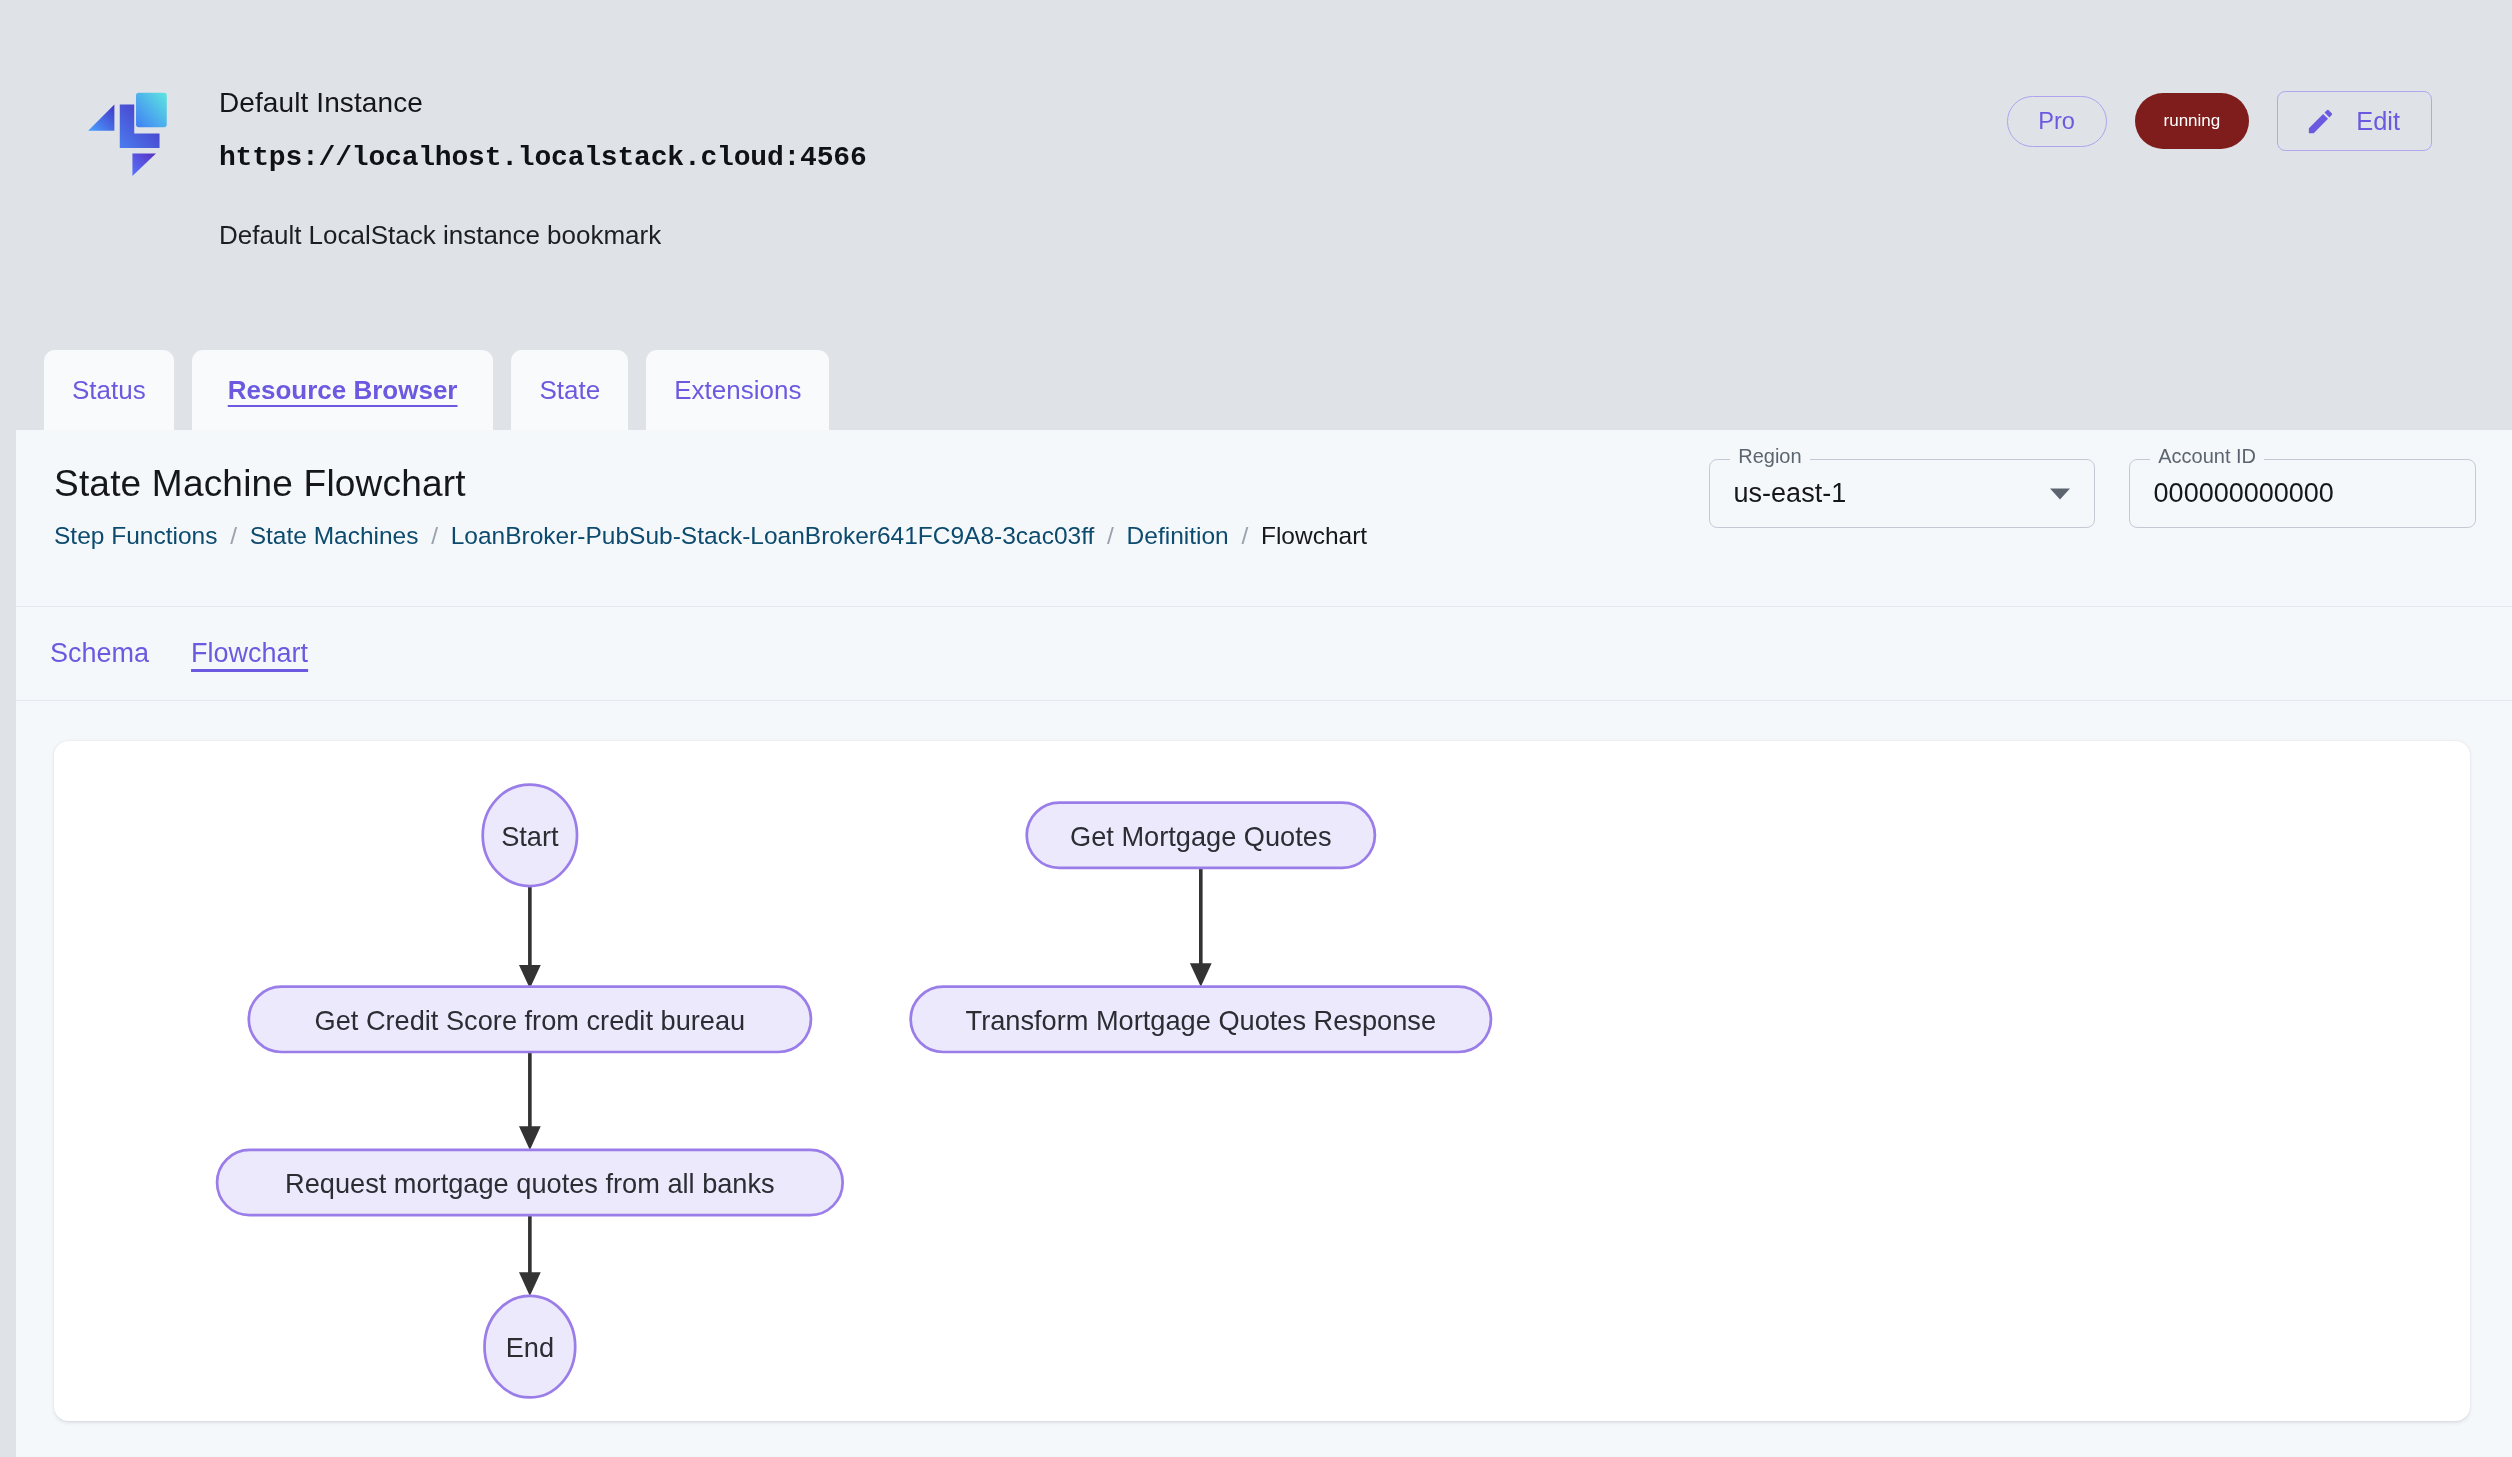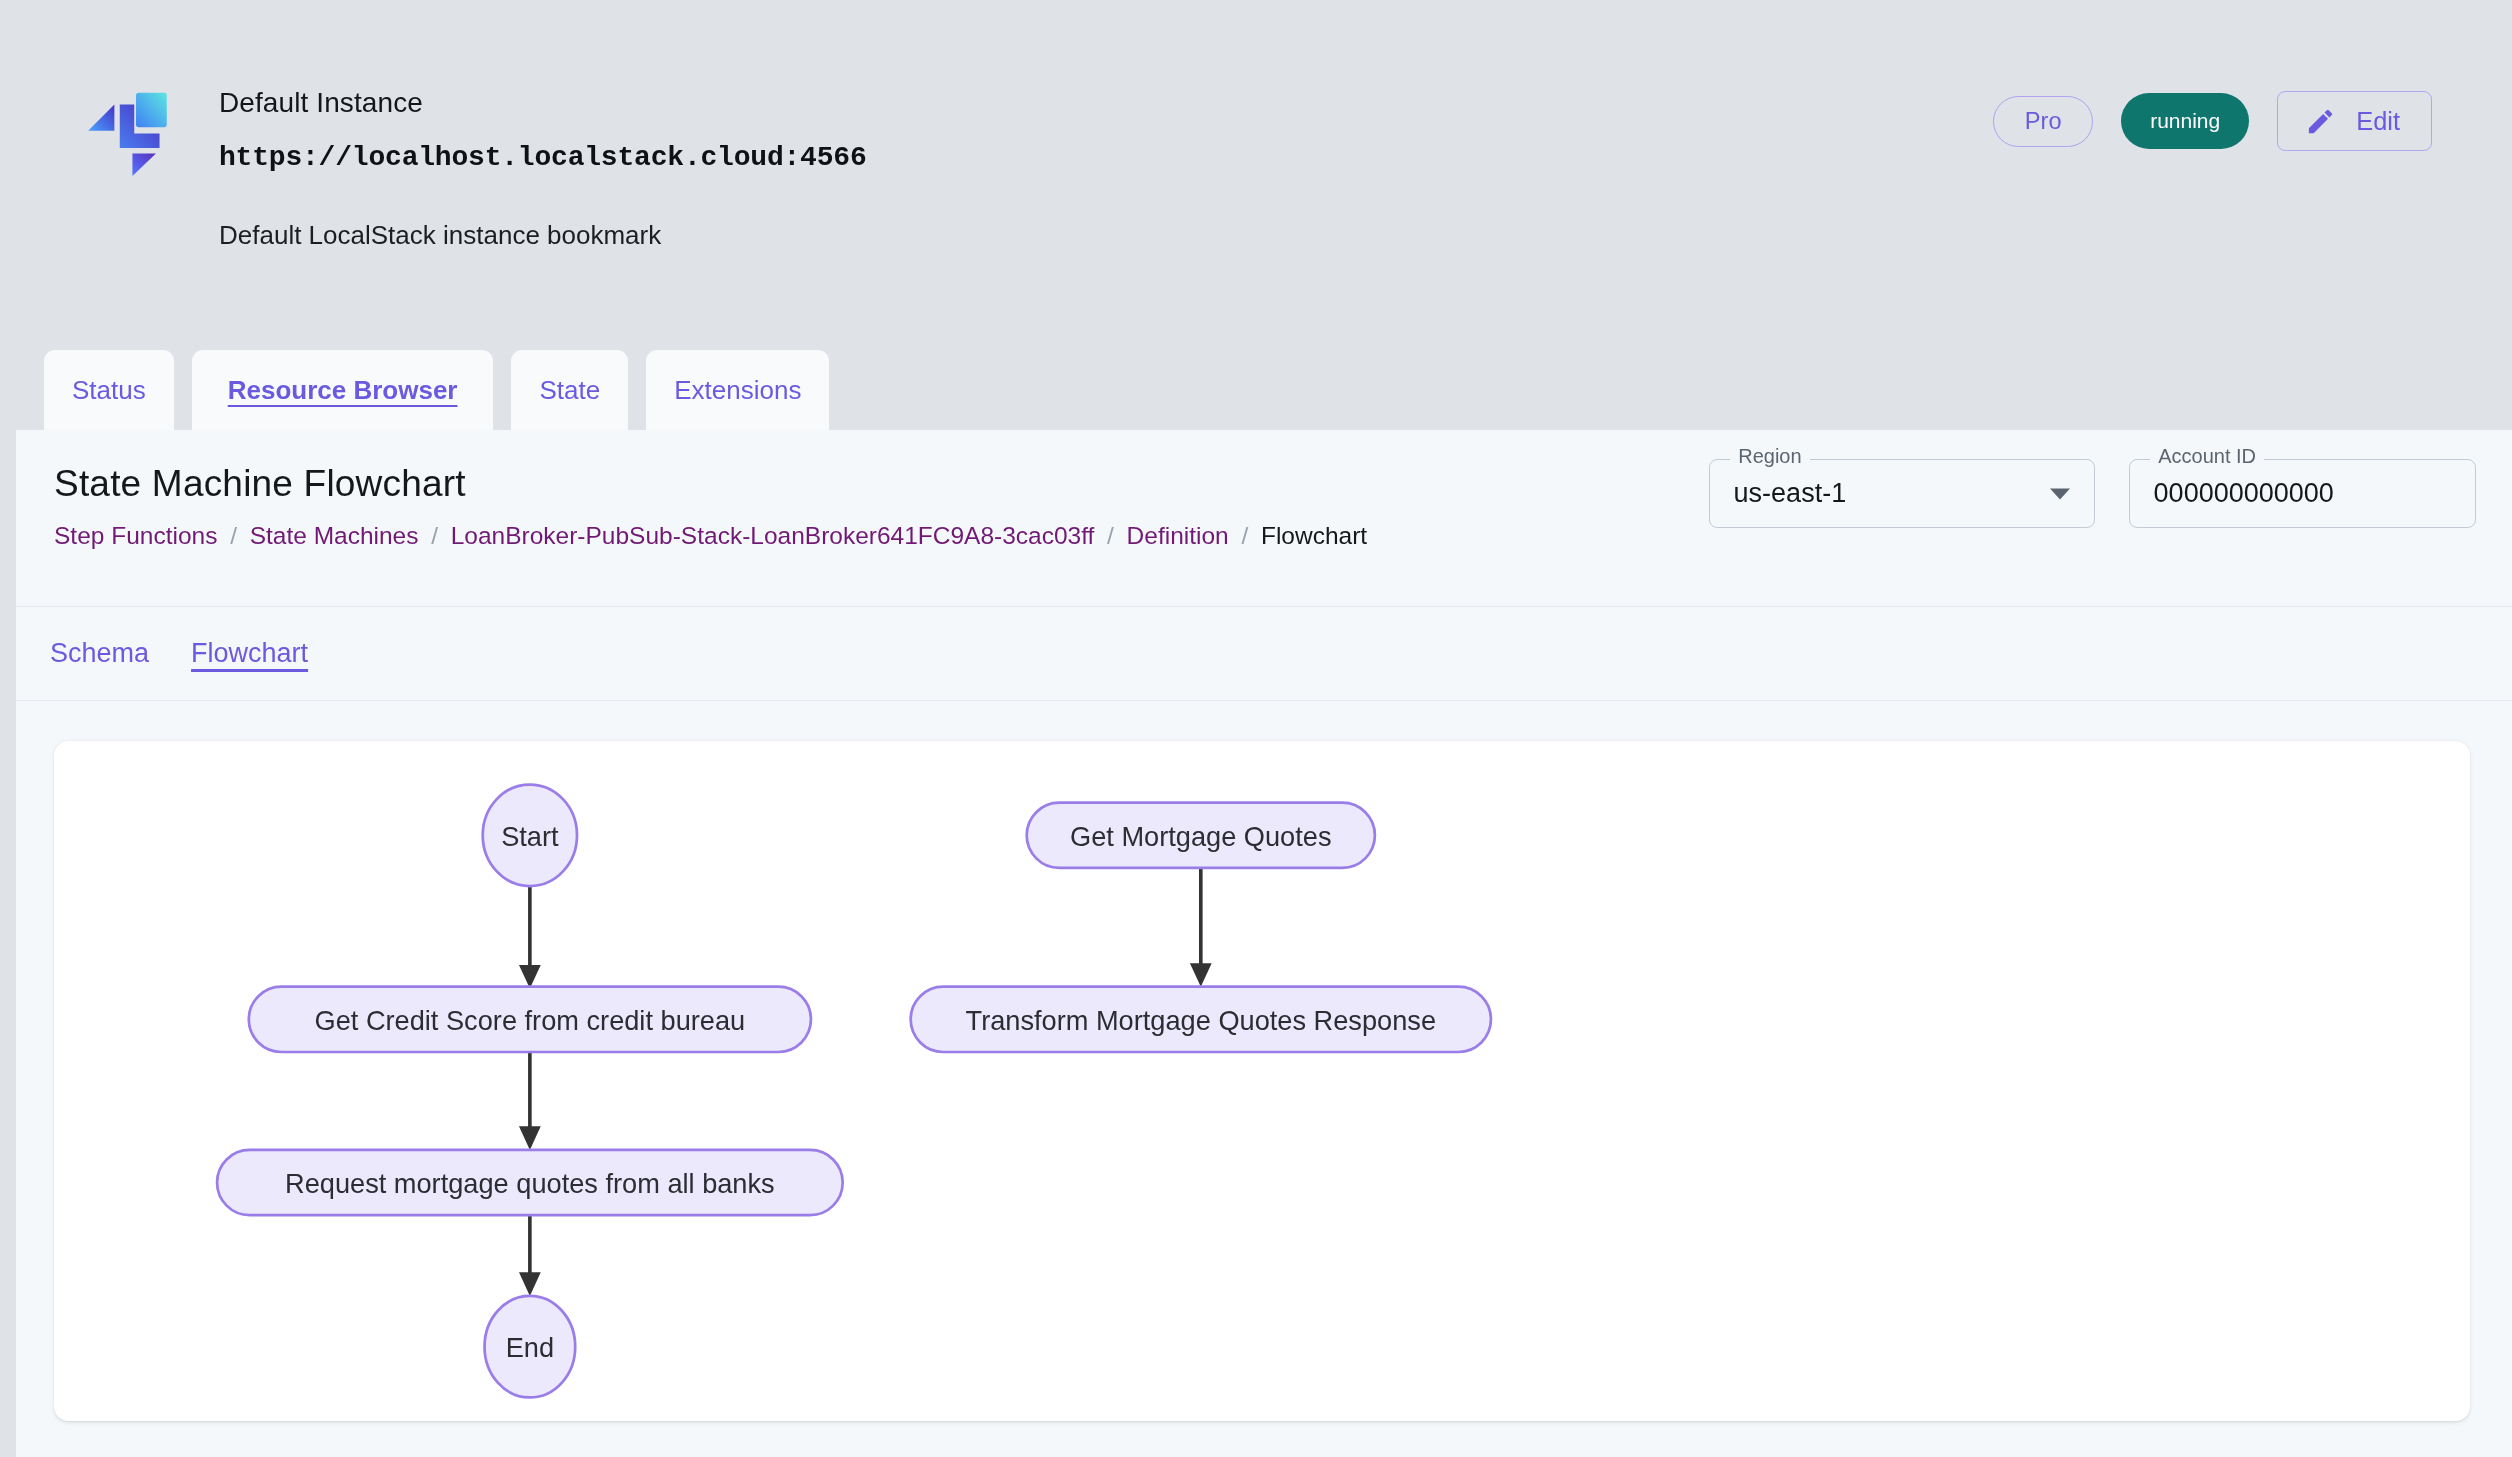--- a/index.html
+++ b/index.html
@@ -86,23 +86,23 @@
     font-size: 23.6px;
     display: flex;
     align-items: center;
     justify-content: center;
     background: transparent;
   }
   .status-badge {
     height: 56px;
     padding: 0 29px;
     border-radius: 29px;
-    background: #0f766e;
+    background: #7f1d1d;
     color: #ffffff;
-    font-size: 21px;
+    font-size: 17px;
     display: flex;
     align-items: center;
     justify-content: center;
   }
   .edit-button {
     height: 60px;
     padding: 0 31px 0 27px;
     border: 1.8px solid #b3a6ef;
     border-radius: 8.2px;
     color: #6b5ae0;
@@ -174,21 +174,21 @@
   }
   .breadcrumb {
     position: absolute;
     left: 38px; top: 92px;
     display: flex;
     align-items: center;
     font-size: 24.5px;
     gap: 0;
   }
   .crumb-link {
-    color: #701a75;
+    color: #0c4a6e;
     cursor: pointer;
     white-space: nowrap;
   }
   .crumb-sep {
     color: #9aa2ad;
     padding: 0 12.7px;
   }
   .crumb-current {
     color: #16171b;
     white-space: nowrap;

